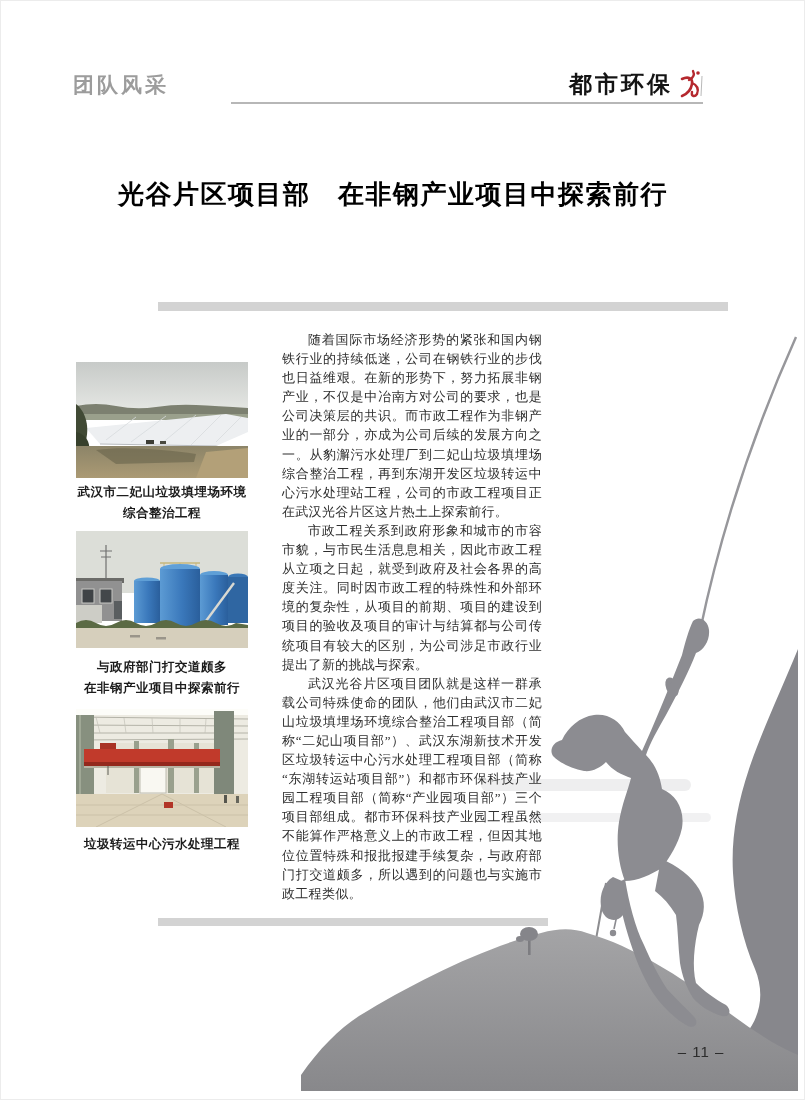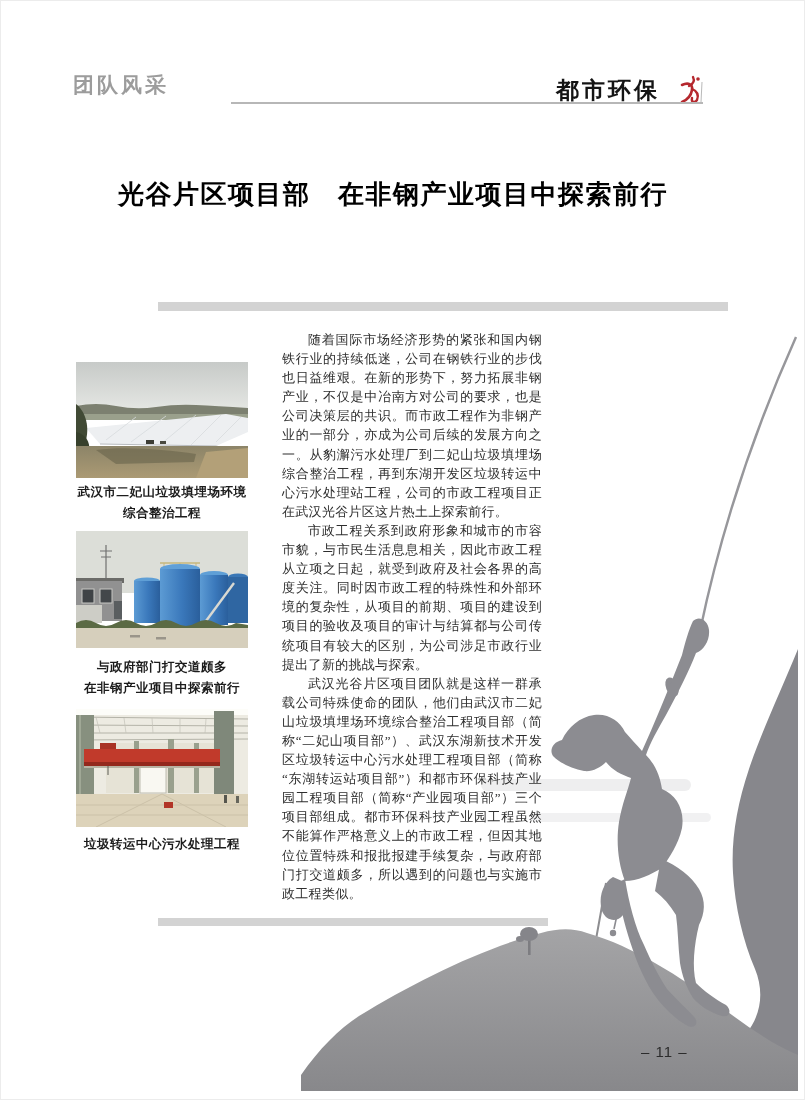--- a/index.html
+++ b/index.html
@@ -8,21 +8,21 @@
     position:relative; width:805px; height:1100px; margin:0 auto;
     background:#fff; border:1px solid #ececec; overflow:hidden;
     font-family:"Liberation Sans", sans-serif; color:#222;
   }
   
   .header { position:absolute; top:66px; left:72px; right:70px; height:38px; }
   .section-label {
     position:absolute; left:0; top:4px;
     font-size:21px; font-weight:bold; letter-spacing:3px; color:#9c9c9c;
   }
-  .brand { position:absolute; right:28px; top:8px; display:flex; align-items:center;gap:13px; }
+  .brand { position:absolute; right:28px; top:2px; display:flex; align-items:center; }
   .brand-text {
     font-size:23px; font-weight:900; letter-spacing:3px; color:#141414;
     font-family:"Liberation Sans", sans-serif;
   }
   .brand-mark { width:30px; height:32px; margin-left:3px; margin-top:-2px; }
   .header-rule {
     position:absolute; top:101px; left:230px; width:472px; height:2px; background:#b7b7b7;
   }
   
   .article-title {
@@ -56,21 +56,21 @@
   }
   .article-body p { text-indent:2em; margin:0; }
   
   .climber-wrap {
     position:absolute; left:300px; top:330px; width:497px; height:760px;
     z-index:1; pointer-events:none;
   }
   .climber-wrap svg { display:block; width:497px; height:760px; }
   
   .page-number {
-    position:absolute; top:1042px; left:640px; width:120px; text-align:left;
+    position:absolute; top:1042px; left:640px; width:120px; text-align:center;
     font-size:15px; letter-spacing:1px; color:#2c2c2c; z-index:5;
     font-family:"Liberation Sans", sans-serif;
   }
 </style>
 </head>
 <body>
 
 <div class="page">
 
   <div class="header">

